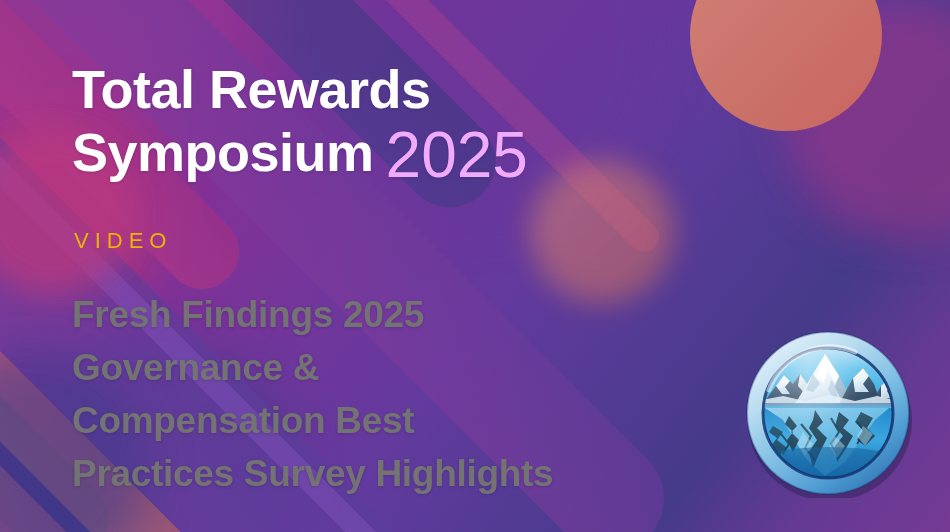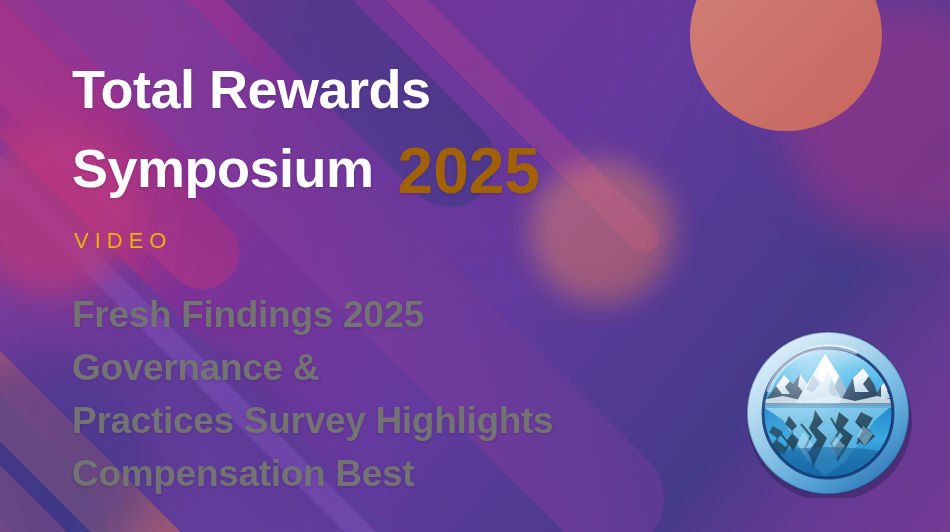--- a/index.html
+++ b/index.html
@@ -58,33 +58,33 @@
   }
   .title-line1 {
     position: absolute;
     top: 60px;
     left: 0;
     font-size: 54px;
     line-height: 58px;
   }
   .title-line2 {
     position: absolute;
-    top: 136px;
+    top: 120px;
     left: 0;
     font-size: 54px;
     line-height: 58px;
     display: flex;
     align-items: baseline;
   }
   .year {
     font-size: 64px;
-    font-weight: 700;
-    color: #a16207;
+    font-weight: 400;
+    color: #f0abfc;
     letter-spacing: 0px;
-    margin-left: 24px;
+    margin-left: 12px;
     line-height: 58px;
     position: relative;
     top: 6px;
   }
 
   .kicker {
     position: absolute;
     top: 228px;
     left: 2px;
     color: #eab308;
@@ -208,22 +208,22 @@
     <div class="title-line2">
       <span>Symposium</span>
       <span class="year">2025</span>
     </div>
 
     <div class="kicker">VIDEO</div>
 
     <div class="headline">
       <div class="headline-row">Fresh Findings 2025</div>
       <div class="headline-row">Governance &amp;</div>
+      <div class="headline-row">Compensation Best</div>
       <div class="headline-row">Practices Survey Highlights</div>
-      <div class="headline-row">Compensation Best</div>
     </div>
   </div>
 
   <svg class="logo" viewBox="0 0 170 170" xmlns="http://www.w3.org/2000/svg">
     <defs>
       <linearGradient id="ringG" x1="0.15" y1="0" x2="0.85" y2="1">
         <stop offset="0%" stop-color="#E8F4FB"></stop>
         <stop offset="28%" stop-color="#B9DCF0"></stop>
         <stop offset="55%" stop-color="#7FBEE4"></stop>
         <stop offset="78%" stop-color="#4E9BD2"></stop>

